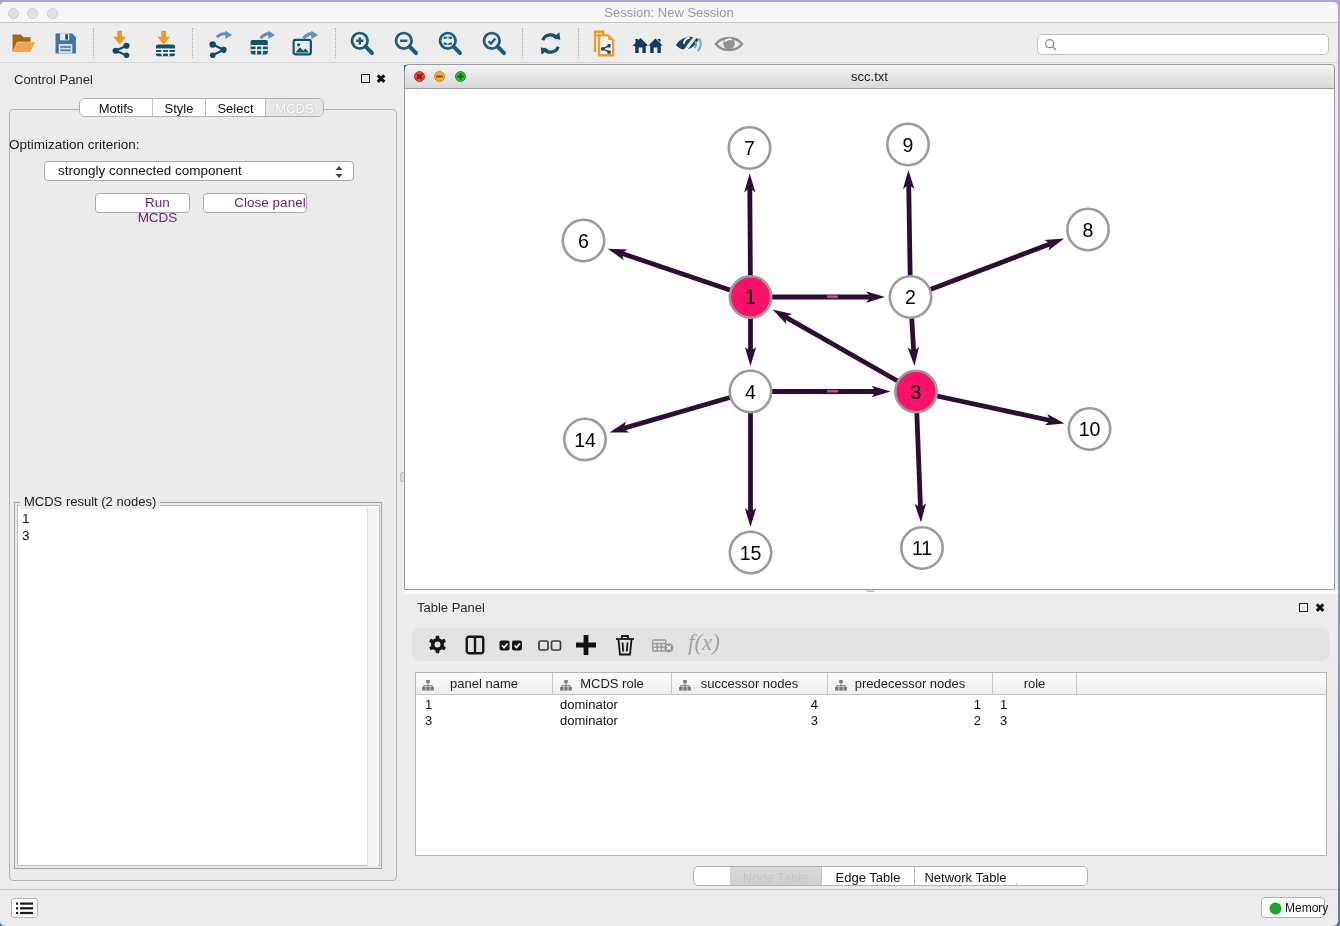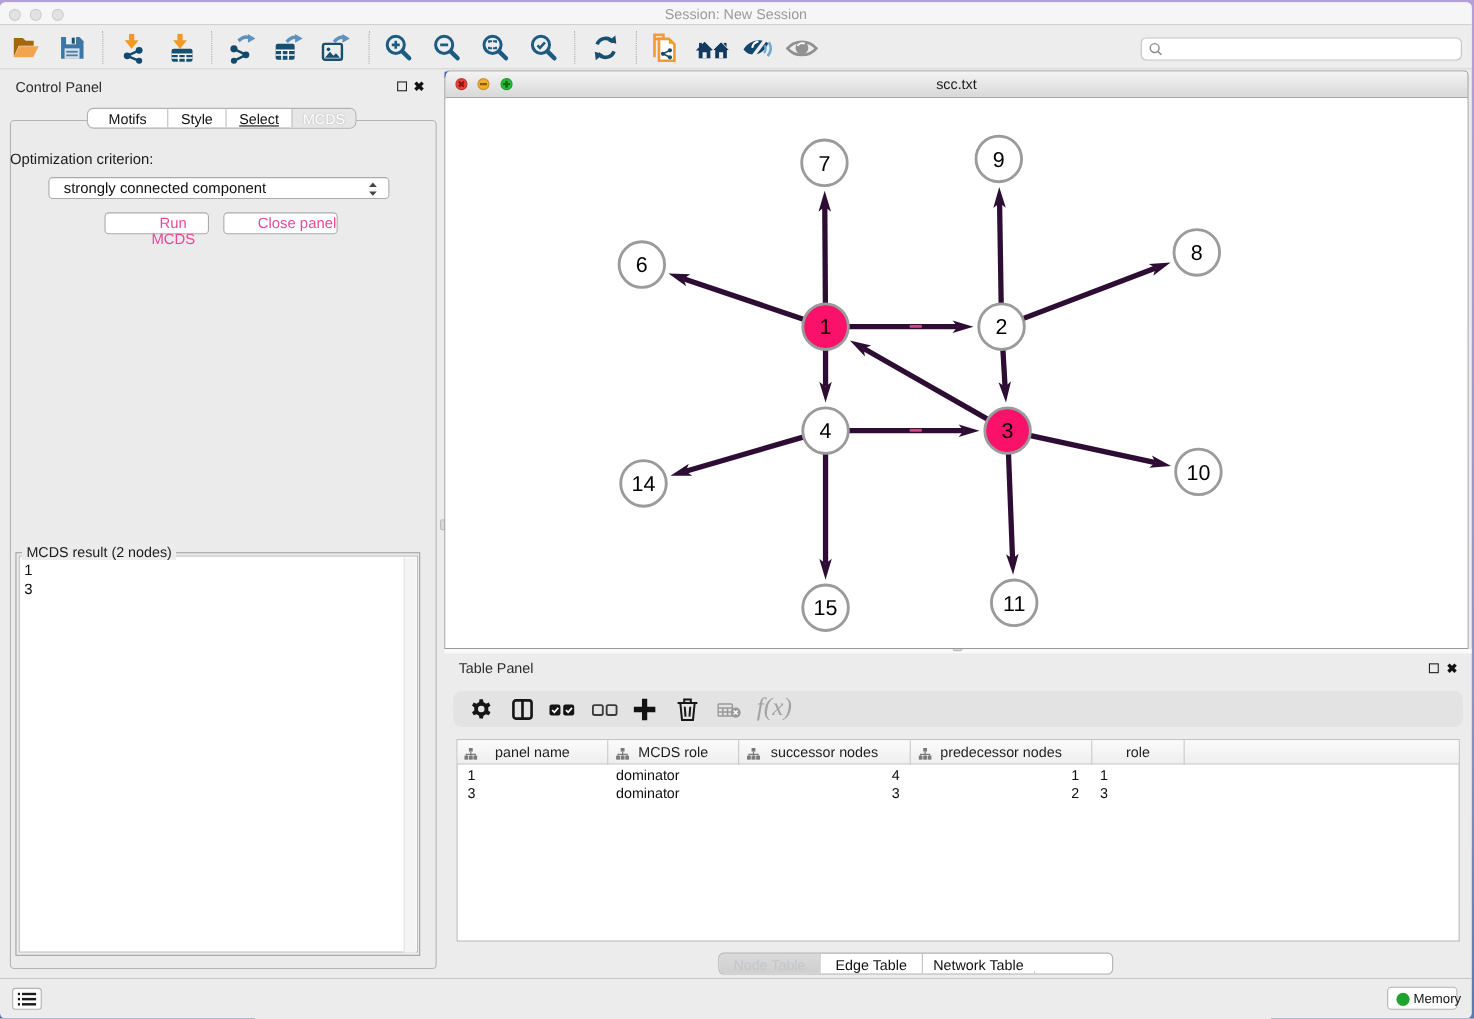--- a/index.html
+++ b/index.html
@@ -16,21 +16,21 @@
 .cptitle{position:absolute;left:14px;top:70px;font-size:13px;color:#2b2b2b;}
 .fl-sq{position:absolute;width:9px;height:9px;border:1.6px solid #222;}
 .fl-x{position:absolute;font-size:12px;font-weight:bold;color:#111;}
 .seg{position:absolute;display:flex;border:1px solid #b2b2b2;border-radius:6px;overflow:hidden;background:#fff;z-index:2;}
 .seg div{font-size:13px;color:#0f0f0f;text-align:center;border-left:1px solid #c0c0c0;padding-top:2px;height:100%;}
 .seg div:first-child{border-left:none;}
 .seg div.selgray{background:#e6e6e6;color:#ffffff;text-shadow:0 0 2px #b0b0b0;}
 .cpanel{position:absolute;left:9px;top:107px;width:388px;height:772px;border:1px solid #b4b4b4;background:#ebebeb;border-radius:4px;}
 .optlabel{position:absolute;left:9px;top:135px;width:388px;font-size:13.5px;color:#1b1b1d;}
 .combo{position:absolute;left:44px;top:159px;width:310px;height:20px;background:#fff;border:1px solid #ababab;border-radius:4px;font-size:13.5px;color:#111;padding:1px 0 0 13px;}
-.btn{position:absolute;height:20px;background:#fff;border:1px solid #ababab;border-radius:4px;font-size:13.5px;color:#ec4899;text-align:center;padding-top:1px;padding-left:30px;}
+.btn{position:absolute;height:20px;background:#fff;border:1px solid #ababab;border-radius:4px;font-size:13.5px;color:#701a75;text-align:center;padding-top:1px;padding-left:30px;}
 .grpbox{position:absolute;left:14px;top:500px;width:368px;height:367px;border:1px solid #a2a2a2;}
 .grplabel{position:absolute;left:20px;top:492px;background:#ececec;padding:0 4px;font-size:13px;color:#1b1b1b;}
 .grpwhite{position:absolute;left:17px;top:503px;width:363px;height:361px;background:#fff;border:1px solid #bcbcbc;}
 .sbtrack{position:absolute;right:1px;top:1px;width:11px;height:359px;background:#f4f4f4;border-left:1px solid #e2e2e2;}
 .mcdstext{position:absolute;left:4px;top:4px;font-size:13.5px;color:#111;line-height:17px;}
 .statusline{position:absolute;left:0;top:887px;width:1338px;border-top:1px solid #c8c8c8;}
 .listbtn{position:absolute;left:11px;top:896px;width:27px;height:20px;background:#fdfdfd;border:1px solid #b3b3b3;border-radius:3px;}
 .membtn{position:absolute;left:1261px;top:895px;width:64px;height:21px;background:#fdfdfd;border:1px solid #b3b3b3;border-radius:4px;font-size:12px;color:#111;}
 
 .netwin{position:absolute;left:404px;top:62px;width:931px;height:526px;border:1px solid #9a9a9a;border-radius:4px 4px 0 0;background:#fff;}
@@ -225,21 +225,21 @@
         </svg>
       </div>
 </div>
 
 <div class="cptitle">Control Panel</div>
 <div class="fl-sq" style="left:361px;top:72px;"></div>
 <div class="fl-x" style="left:376px;top:70px;">✖</div>
 <div class="seg" style="left:79px;top:96px;height:19px;">
 <div style="width:72px;">Motifs</div>
       <div style="width:53px;">Style</div>
-      <div style="width:60px;text-decoration:underline;">Select</div>
+      <div style="width:60px;">Select</div>
       <div class="selgray" style="width:58px;">MCDS</div>
 </div>
 <div class="cpanel"></div>
 <div class="optlabel">Optimization criterion:</div>
 <div class="combo">strongly connected component
 <svg width="10" height="14" viewBox="0 0 10 14" style="position:absolute;right:9px;top:2.5px;">
         <path fill="#444" d="M1.5 5 L5 1 L8.5 5 z"></path>
         <path fill="#444" d="M1.5 9 L5 13 L8.5 9 z"></path>
       </svg>
 </div>
@@ -459,19 +459,19 @@
 <div class="trow" style="left:144px;top:24px;">dominator</div>
 <div class="trow" style="left:256px;top:24px;width:146px;text-align:right;">4</div>
 <div class="trow" style="left:412px;top:24px;width:153px;text-align:right;">1</div>
 <div class="trow" style="left:584px;top:24px;">1</div>
 <div class="trow" style="left:9px;top:40px;">3</div>
 <div class="trow" style="left:144px;top:40px;">dominator</div>
 <div class="trow" style="left:256px;top:40px;width:146px;text-align:right;">3</div>
 <div class="trow" style="left:412px;top:40px;width:153px;text-align:right;">2</div>
 <div class="trow" style="left:584px;top:40px;">3</div>
 </div>
-<div class="btabs" style="left:653px;">
+<div class="btabs" style="left:693px;padding-left:36px;">
 <div class="selgray" style="width:91px;">Node Table</div>
 <div style="width:93px;">Edge Table</div>
 <div style="width:102px;">Network Table</div>
 <div style="width:71px;margin-top:16px;">Motifs</div>
 </div>
 </div>
 
 </body></html>

